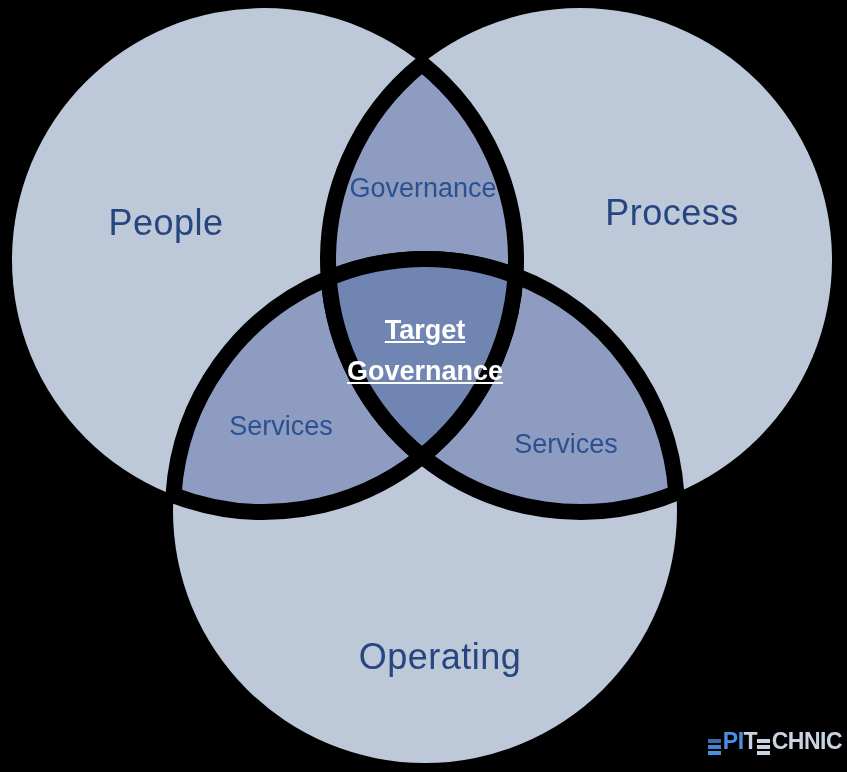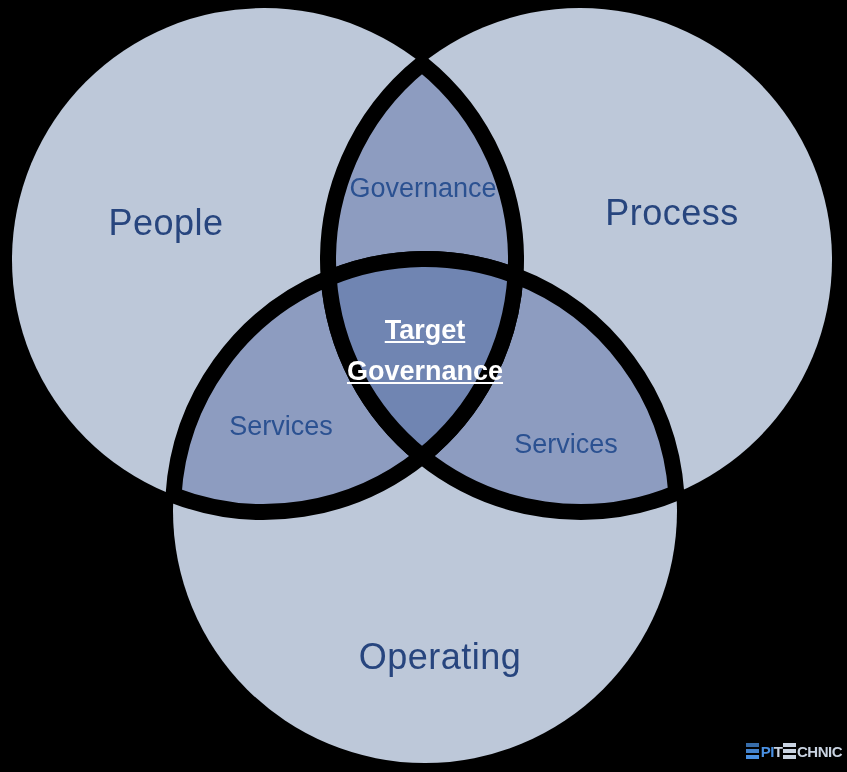--- a/index.html
+++ b/index.html
@@ -19,23 +19,23 @@
     transform:translate(-50%,-50%);
     white-space:nowrap;
     text-align:center;
   }
   .set-label{font-size:36px;color:var(--setlabel,#27457e);letter-spacing:0.5px;}
   .pair-label{font-size:27px;color:var(--pairlabel,#2b5191);}
   .multi{line-height:42px;}
   .center-label{font-size:27px;font-weight:bold;color:var(--centerlabel,#fff);line-height:41px;}
   .logo{
     position:absolute;
-    right:5px;bottom:7px;
-    display:flex;align-items:flex-start;
-    font-size:15px;font-weight:800;
+    right:5px;bottom:17px;
+    display:flex;align-items:flex-end;
+    font-size:23px;font-weight:800;
     letter-spacing:-0.5px;
     height:22px;
   }
   .logo .txt-epi{color:var(--logoblue,#4a90e2);}
   .logo .txt-technic{color:var(--logolight,#c9d3e1);}
   .e-glyph{
     display:inline-flex;flex-direction:column;justify-content:space-between;
     width:13px;height:16px;margin-right:1.5px;
   }
   .e-glyph i{display:block;height:4px;width:100%;}

